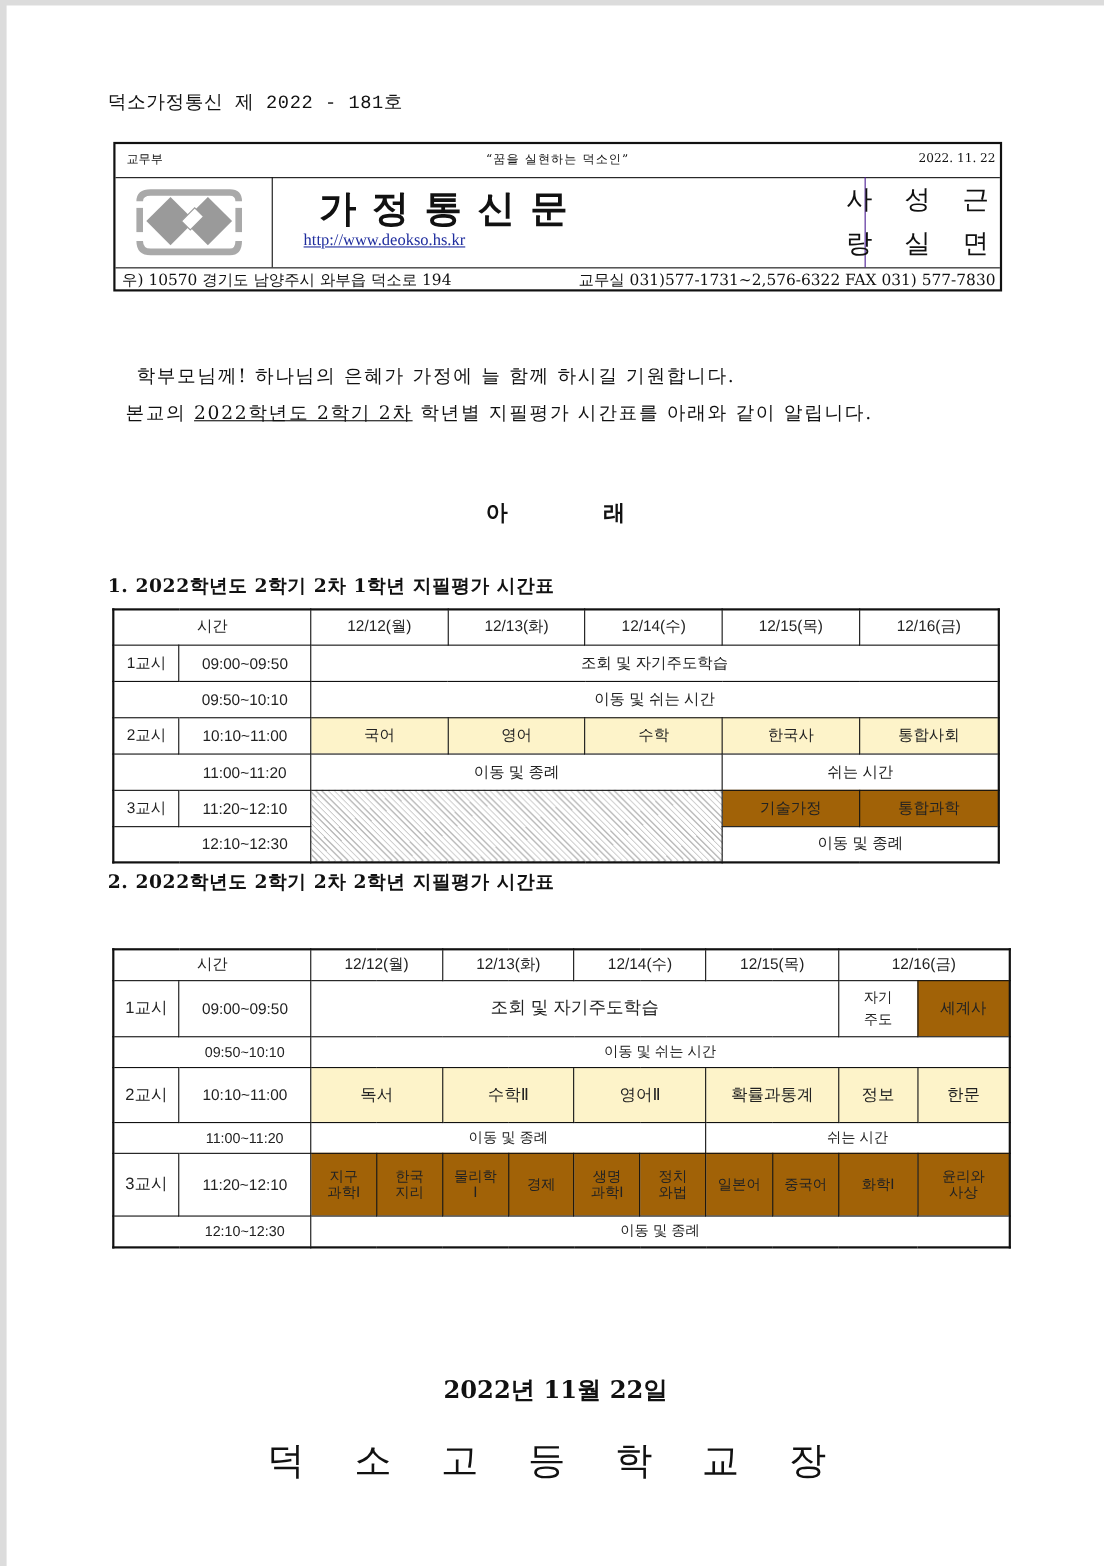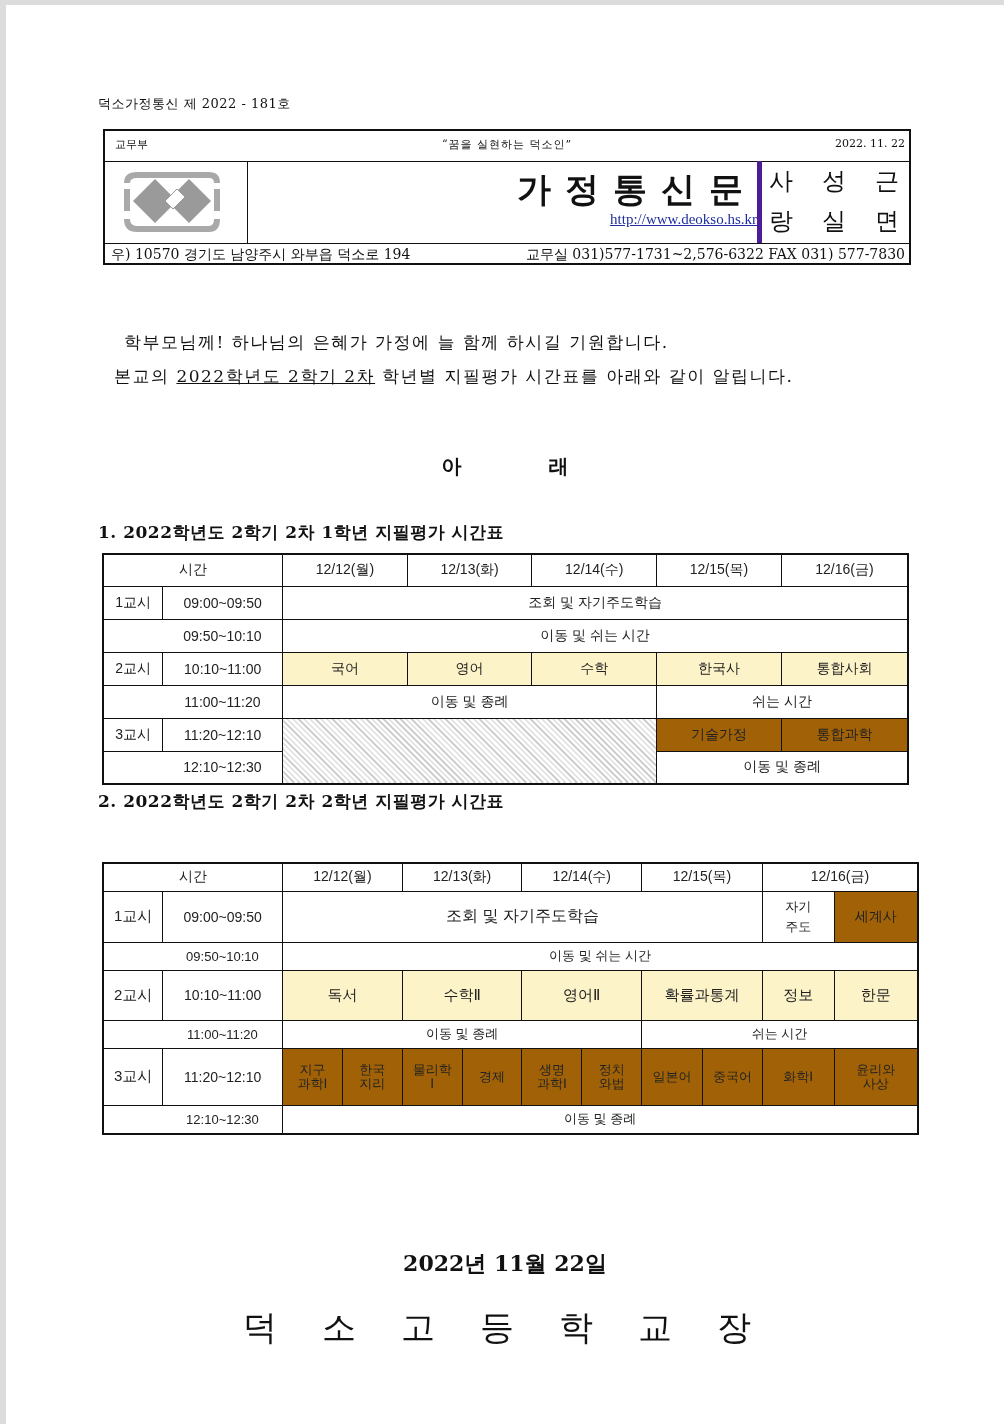--- a/index.html
+++ b/index.html
@@ -1,29 +1,29 @@
 <!DOCTYPE html>
 <html><head>
 <meta charset="utf-8">
 <style>
   html, body { margin:0; padding:0; }
   body { width:1004px; height:1424px; background:#dcdcdc; position:relative; overflow:hidden;
          font-family:"DejaVu Serif", serif; color:#111; }
   .page { position:absolute; left:6px; top:5px; width:998px; height:1419px; background:#fff; }
   .abs { position:absolute; }
-  .serial { left:92px; top:90px; font-size:13px; letter-spacing:0.5px; }
+  .serial { left:92px; top:76px; font-size:17px; letter-spacing:0.5px;font-family:Liberation Mono, monospace; }
   
   .hdr { left:97px; top:124px; width:808px; height:136px; border:2px solid #111; box-sizing:border-box; }
   .hdr-row1 { position:absolute; left:0; top:0; width:100%; height:30px; border-bottom:1px solid #111; font-size:11px; }
   .hdr-row1 .l { position:absolute; left:10px; top:6px; }
   .hdr-row1 .c { position:absolute; left:0; width:100%; top:6px; text-align:center; letter-spacing:1px; }
   .hdr-row1 .r { position:absolute; right:4px; top:6px; }
   .hdr-row2 { position:absolute; left:0; top:30px; width:100%; height:82px; border-bottom:1px solid #111; }
   .logo-cell { position:absolute; left:0; top:0; width:142px; height:82px; border-right:1px solid #111; }
-  .title-cell { position:absolute; left:142px; top:0; width:510px; height:82px; border-right:5px solid #4c1d95; text-align:right; }
+  .title-cell { position:absolute; left:142px; top:0; width:510px; height:82px; border-right:1px solid #4c1d95; text-align:left;padding-left:29px; }
   .title-cell .t { font-family:"DejaVu Sans", sans-serif; font-weight:bold; font-size:34px; letter-spacing:14px; margin-top:6px; padding-left:14px; }
   .title-cell .u { font-size:15px; color:#1f2d9e; text-decoration:underline; font-family:"Liberation Serif", serif; margin-top:-2px; }
   .motto-cell { position:absolute; left:652px; top:0; width:152px; height:82px; font-size:24px; }
   .motto-line { display:flex; justify-content:space-between; padding:0 10px 0 12px; height:40px; align-items:center; }
   .hdr-row3 { position:absolute; left:0; top:112px; width:100%; height:22px; font-size:14px; }
   .hdr-row3 .l { position:absolute; left:6px; top:3px; }
   .hdr-row3 .r { position:absolute; right:4px; top:3px; }
   .greet { left:118px; top:320px; font-size:17px; letter-spacing:1.5px; line-height:34px; }
   .greet .u { text-decoration:underline; }
   .ahrae { left:0; width:998px; top:448px; text-align:center; font-size:20px; font-weight:bold; letter-spacing:40px; padding-left:40px; box-sizing:border-box; }

